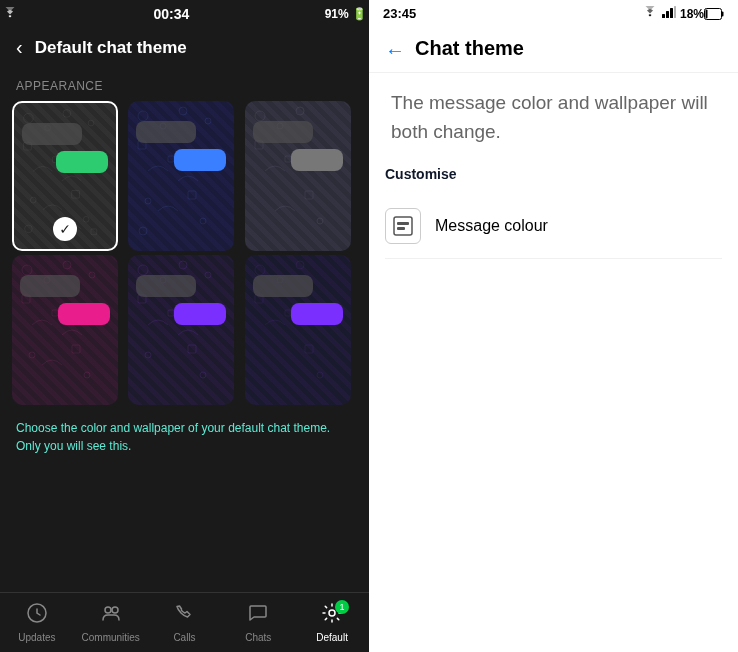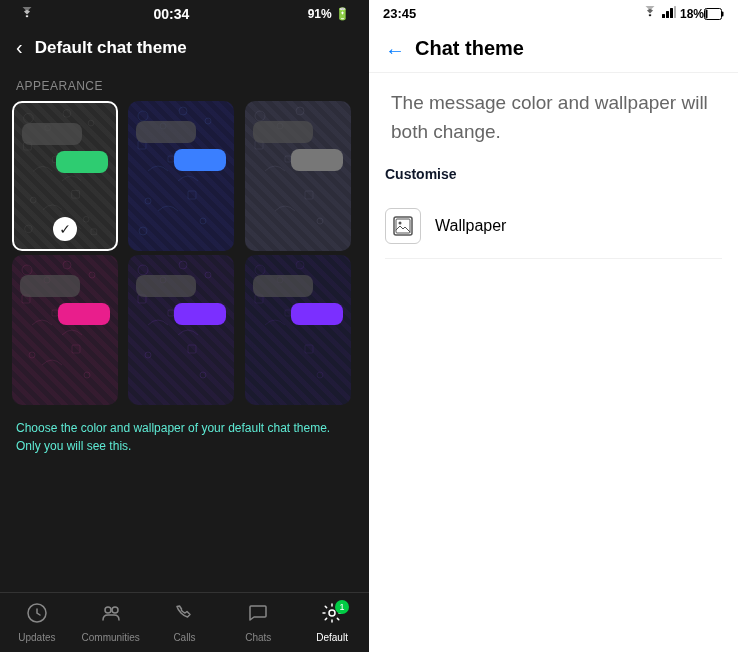--- a/index.html
+++ b/index.html
@@ -18,21 +18,21 @@
       background: #1a1a1a;
       display: flex;
       flex-direction: column;
       color: white;
     }
 
     .left-status-bar {
       display: flex;
       justify-content: space-between;
       align-items: center;
-      padding: 6px 19px;
+      padding: 6px 2px;
       font-size: 13px;
       font-weight: 600;
     }
 
     .left-status-icons {
       display: flex;
       gap: 5px;
       align-items: center;
     }
 
@@ -622,27 +622,26 @@
 
   <div class="right-header">
     <span class="right-back">←</span>
     <span class="right-title">Chat theme</span>
   </div>
 
   <div class="right-content">
     <p class="right-description">The message color and wallpaper will both change.</p>
     <p class="customise-label">Customise</p>
 
-
     <div class="option-item">
       <div class="option-icon">
         <svg width="20" height="20" viewBox="0 0 20 20" fill="none">
           <rect x="1" y="1" width="18" height="18" rx="2" stroke="#555" stroke-width="1.5"></rect>
-          <rect x="3" y="3" width="14" height="14" rx="1" stroke="#555" stroke-width="1"></rect>
-          <circle cx="7" cy="7" r="1.5" fill="#555"></circle>
-          <path d="M3 14l4-4 3 3 2-2 5 5" stroke="#555" stroke-width="1" stroke-linecap="round" stroke-linejoin="round"></path>
+          <rect x="4" y="6" width="12" height="3" rx="1" fill="#555"></rect>
+          <rect x="4" y="11" width="8" height="3" rx="1" fill="#555"></rect>
         </svg>
       </div>
-      <span class="option-label">Wallpaper</span>
-    </div>
+      <span class="option-label">Message colour</span>
+    </div>
+
   </div>
 
 </div>
 
 </body></html>

